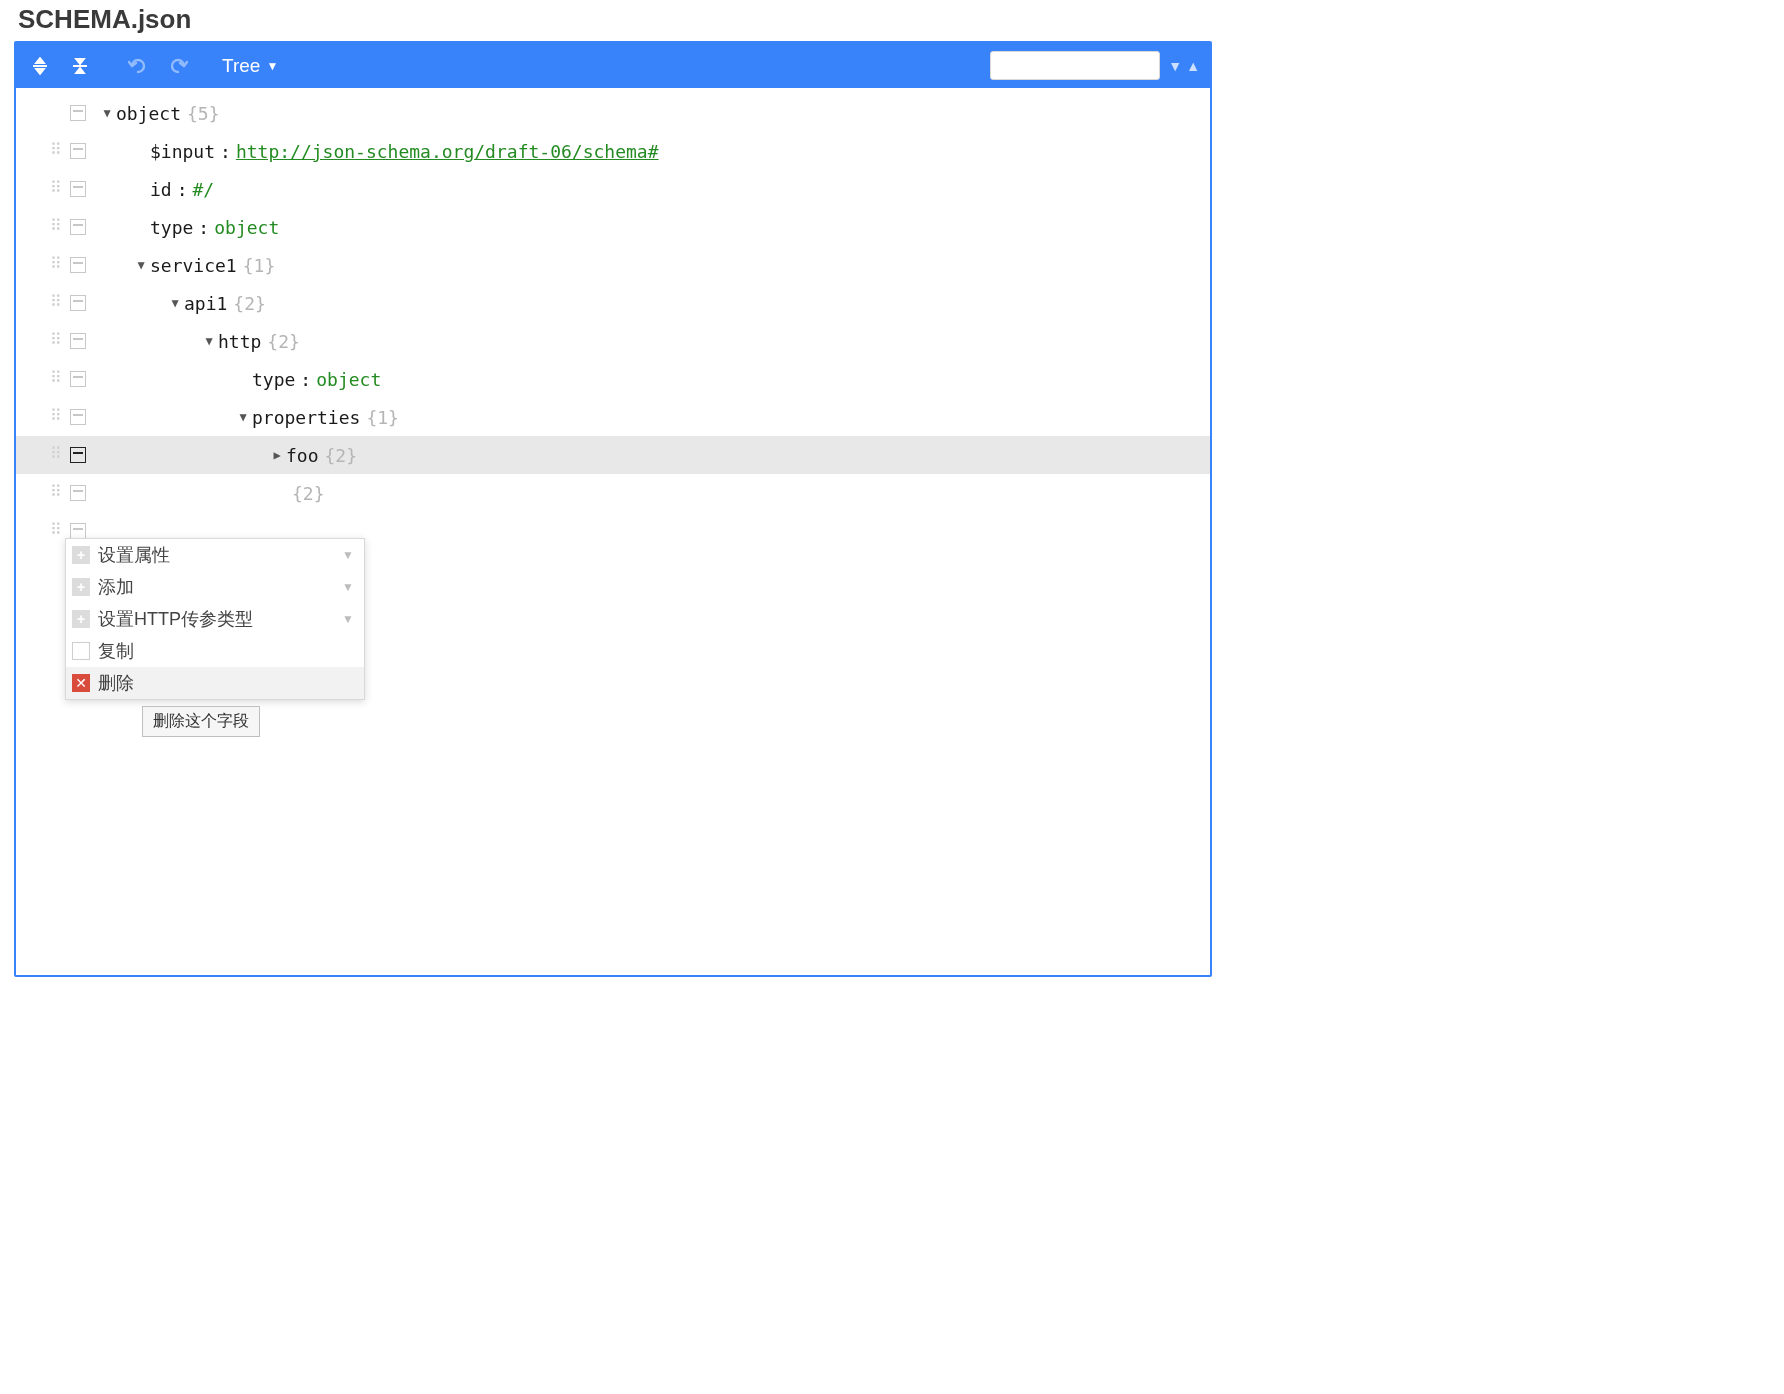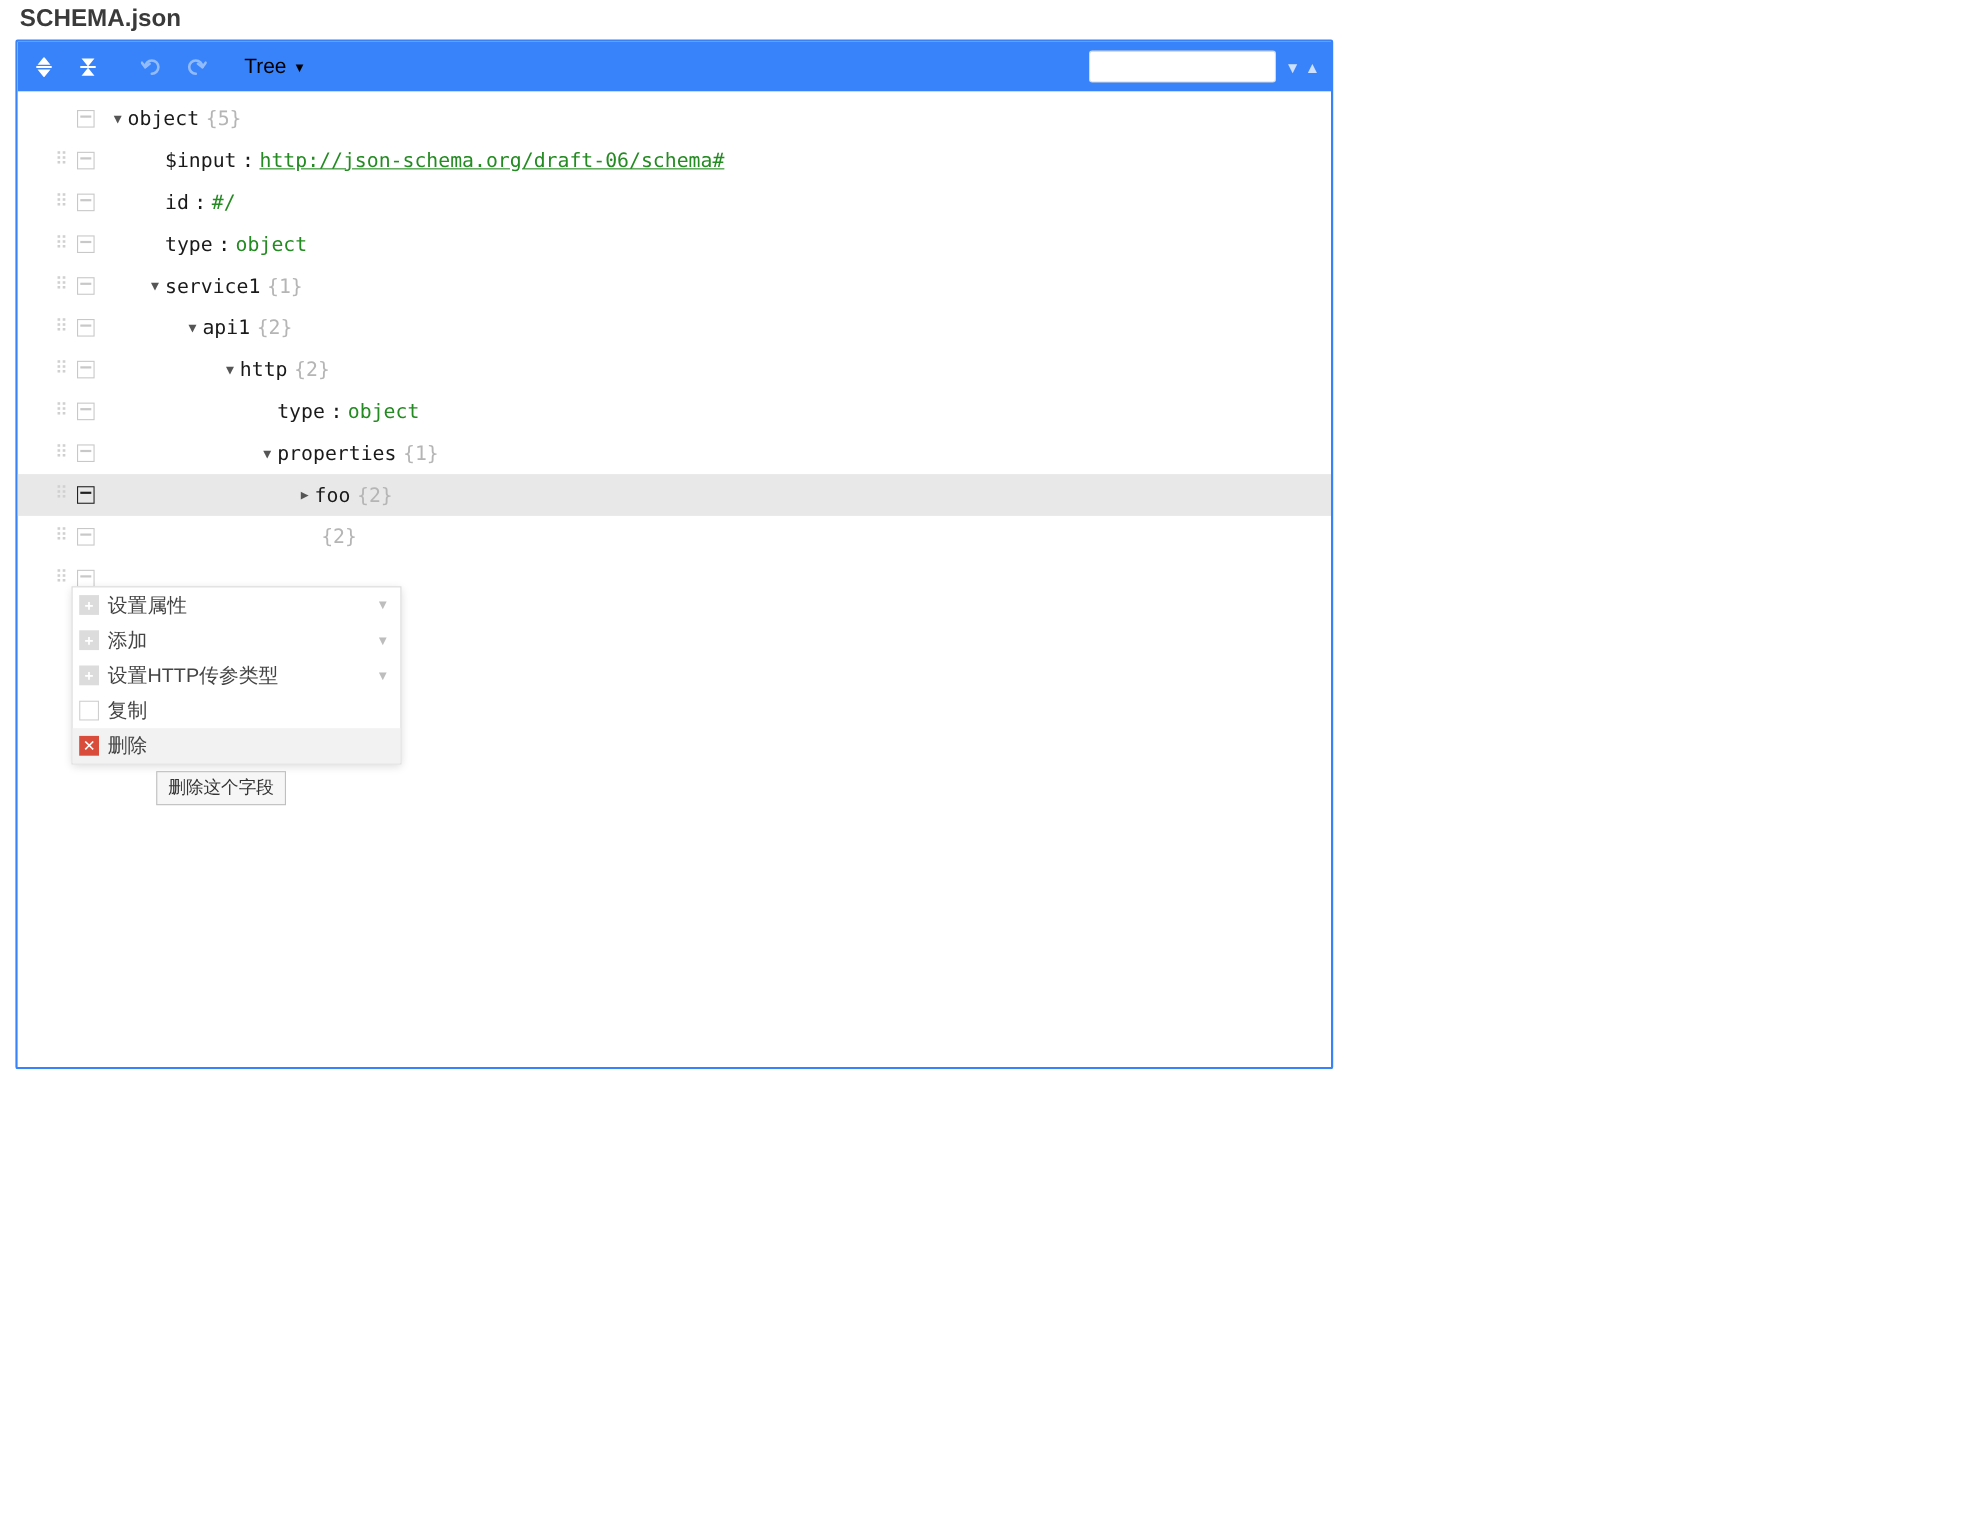--- a/index.html
+++ b/index.html
@@ -1,26 +1,26 @@
 <!DOCTYPE html>
 <html><head>
 <meta charset="utf-8">
 <style>
   * { box-sizing: border-box; margin: 0; padding: 0; }
   body { font-family: -apple-system, BlinkMacSystemFont, "Segoe UI", Arial, sans-serif; background: #fff; width: 1784px; }
   .wrap { transform: scale(1); transform-origin: top left; }
 
-  .title { font-weight: 700; font-size: 22px; color: #3a3a3a; padding: 4px 8px 6px 18px; }
+  .title { font-weight: 700; font-size: 26px; color: #3a3a3a; padding: 4px 8px 6px 18px; }
 
   .panel { border: 2px solid #3883fa; margin: 0 14px 0 14px; border-radius: 2px; overflow: hidden; width: 1198px; height: 936px; background:#fff;}
   .toolbar { background: #3883fa; height: 45px; display: flex; align-items: center; padding: 0 10px; gap: 12px; position: relative;}
   .tbtn { width: 28px; height: 28px; display:flex; align-items:center; justify-content:center; color:#fff; cursor:pointer;}
   .tsep { width: 6px; }
   .undo, .redo { opacity: 0.45; }
-  .tree-select { color:#000000; font-size: 19px; display:flex; align-items:center; gap:6px; margin-left: 18px; cursor:pointer;}
+  .tree-select { color:#ffffff; font-size: 19px; display:flex; align-items:center; gap:6px; margin-left: 18px; cursor:pointer;}
   .caret { font-size: 12px; }
   .search-wrap { margin-left:auto; display:flex; align-items:center; gap:8px;}
   .search { width: 170px; height: 29px; border: 1px solid #d8d8d8; border-radius: 3px; background:#fff; padding: 0 6px 0 26px; font-size:14px; position:relative;}
 
   .tree-area { font-family: ui-monospace, SFMono-Regular, Menlo, Consolas, monospace; font-size: 18px; color:#333; padding: 6px 0 0 0; position:relative;}
   .row { display:flex; align-items:center; height: 38px; padding-left: 34px;}
   .row.sel { background:#e8e8e8; }
   .drag { width: 18px; color:#d0d0d0; font-size:10px; line-height:6px; letter-spacing:2px; user-select:none;}
   .drag::before { content:"⠿"; font-size:16px; color:#d0d0d0;}
   .gutter-icon { width:16px; height:16px; border:1px solid #c8c8c8; margin: 0 4px 0 2px; display:inline-block; position:relative;}

